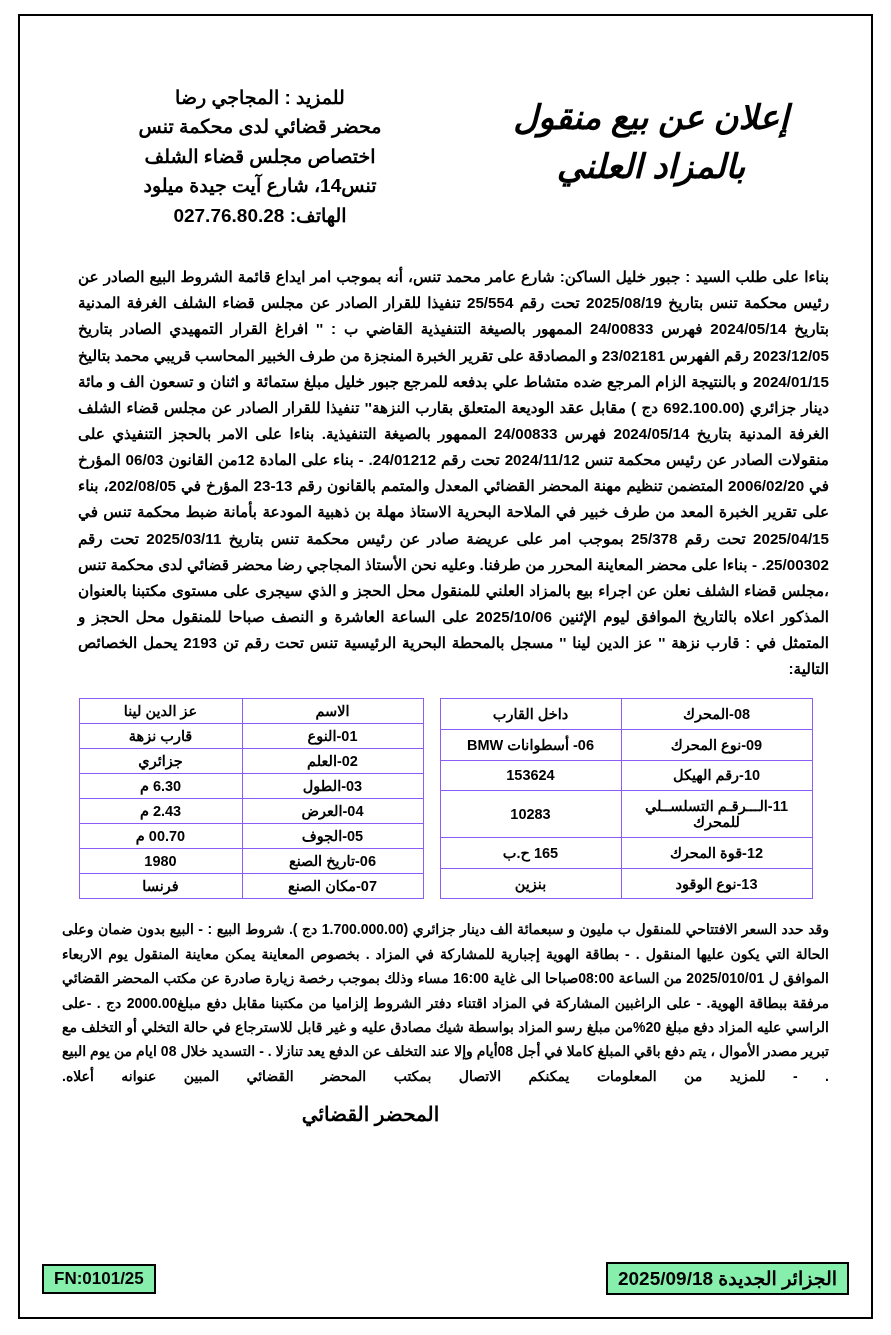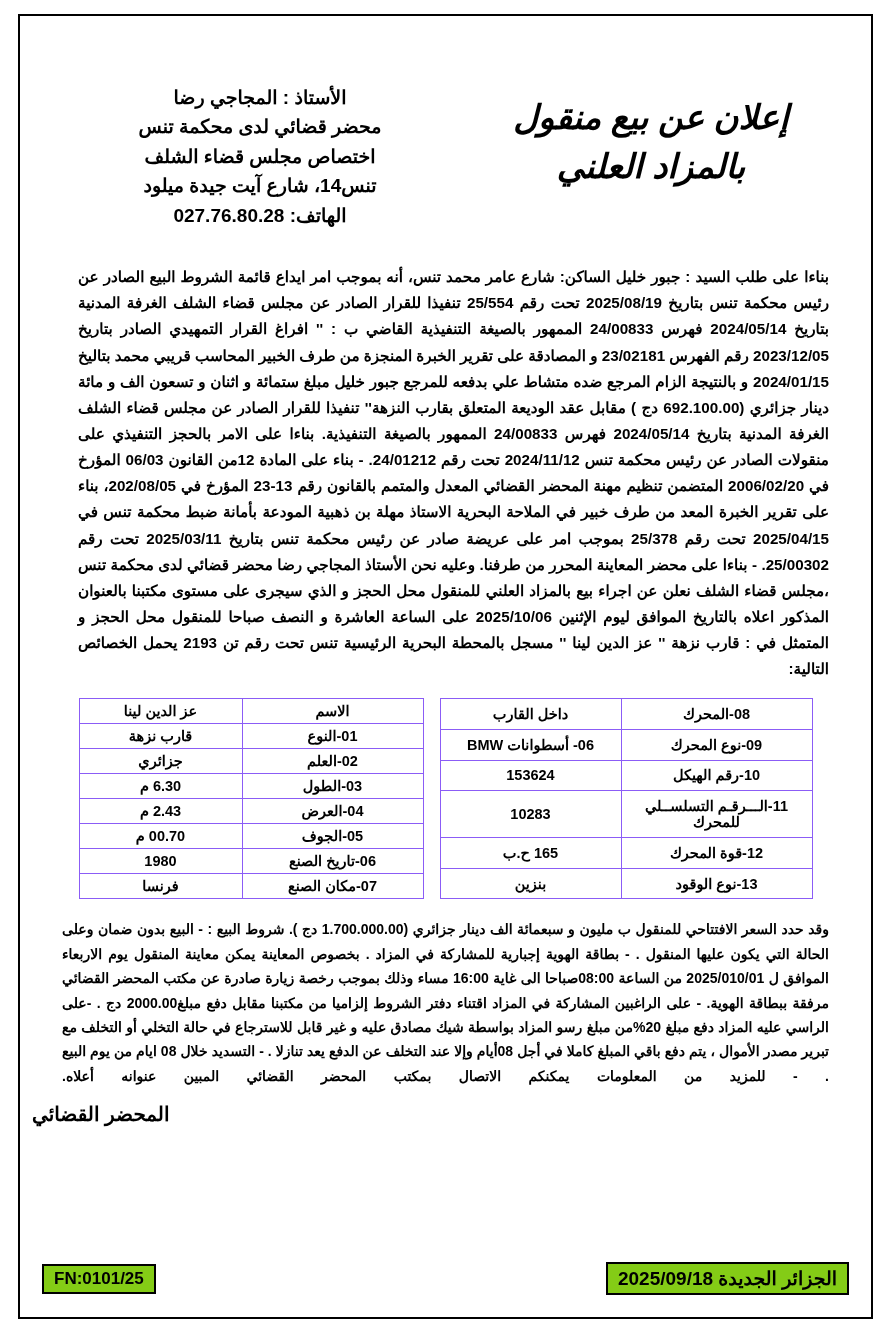--- a/index.html
+++ b/index.html
@@ -109,21 +109,21 @@
     margin: 18px 30px 0 30px;
     font-size: 14px;
     font-weight: bold;
     line-height: 1.74;
     text-align: justify;
     text-align-last: justify;
     direction: rtl;
   }
   .signature {
     margin: 8px 30px 12px 0;
-    text-align: left;
+    text-align: center;
     font-size: 20px;
     font-weight: bold;
     direction: rtl;
     padding-right: 120px;
   }
 
   
   .footer {
     position: absolute;
     left: 0;
@@ -134,38 +134,38 @@
     justify-content: space-between;
     align-items: center;
     padding: 0 10px;
     direction: rtl;
   }
   .footer-box {
     border: 2px solid #000;
     padding: 3px 10px;
     font-weight: bold;
     font-size: 19px;
-    background: #84cc16;
+    background: #86efac;
   }
   .footer-left { font-size: 17px; }
 </style>
 </head>
 <body>
 
 <div class="page">
   <div class="inner">
 
     <div class="header">
       <div class="title-block">
         <div>إعلان عن بيع منقول</div>
         <div>بالمزاد العلني</div>
       </div>
 
       <div class="bailiff-block">
-        <div>الأستاذ : المجاجي رضا</div>
+        <div>للمزيد : المجاجي رضا</div>
         <div>محضر قضائي لدى محكمة تنس</div>
         <div>اختصاص مجلس قضاء الشلف</div>
         <div>تنس14، شارع آيت جيدة ميلود</div>
         <div class="phone-line">الهاتف: 027.76.80.28</div>
       </div>
     </div>
 
     <div class="body-text">
       <p>بناءا على طلب السيد : جبور خليل  الساكن: شارع عامر محمد تنس، أنه بموجب امر ايداع قائمة الشروط البيع الصادر عن رئيس محكمة تنس بتاريخ 2025/08/19 تحت رقم 25/554 تنفيذا للقرار الصادر عن مجلس قضاء الشلف الغرفة المدنية بتاريخ 2024/05/14 فهرس 24/00833 الممهور بالصيغة التنفيذية  القاضي ب : '' افراغ القرار  التمهيدي الصادر بتاريخ 2023/12/05 رقم الفهرس 23/02181 و المصادقة على تقرير الخبرة المنجزة من طرف الخبير المحاسب  قريبي محمد بتاليخ 2024/01/15 و بالنتيجة  الزام المرجع ضده متشاط علي  بدفعه للمرجع جبور خليل مبلغ ستمائة و اثنان و تسعون الف و مائة  دينار جزائري (692.100.00 دج ) مقابل عقد الوديعة المتعلق  بقارب النزهة''  تنفيذا للقرار  الصادر عن مجلس قضاء الشلف الغرفة المدنية  بتاريخ 2024/05/14  فهرس 24/00833 الممهور بالصيغة التنفيذية.  بناءا على الامر  بالحجز التنفيذي على منقولات الصادر عن رئيس محكمة تنس 2024/11/12 تحت رقم 24/01212. - بناء على المادة  12من القانون 06/03 المؤرخ في 2006/02/20 المتضمن تنظيم مهنة المحضر القضائي المعدل والمتمم بالقانون رقم 13-23 المؤرخ في 202/08/05،  بناء على تقرير الخبرة المعد من طرف خبير في الملاحة البحرية الاستاذ مهلة بن ذهبية المودعة بأمانة ضبط محكمة تنس في 2025/04/15 تحت رقم 25/378 بموجب امر على عريضة صادر عن رئيس محكمة تنس بتاريخ 2025/03/11 تحت رقم 25/00302. - بناءا على محضر المعاينة المحرر من طرفنا. وعليه نحن الأستاذ المجاجي رضا محضر قضائي لدى محكمة تنس ،مجلس قضاء الشلف  نعلن عن اجراء بيع بالمزاد العلني  للمنقول محل الحجز و الذي سيجرى على مستوى مكتبنا  بالعنوان المذكور اعلاه بالتاريخ الموافق ليوم الإثنين 2025/10/06 على الساعة العاشرة و النصف صباحا للمنقول محل الحجز و المتمثل في : قارب نزهة '' عز الدين لينا '' مسجل بالمحطة البحرية  الرئيسية تنس  تحت رقم تن  2193  يحمل الخصائص التالية:</p>
     </div>

